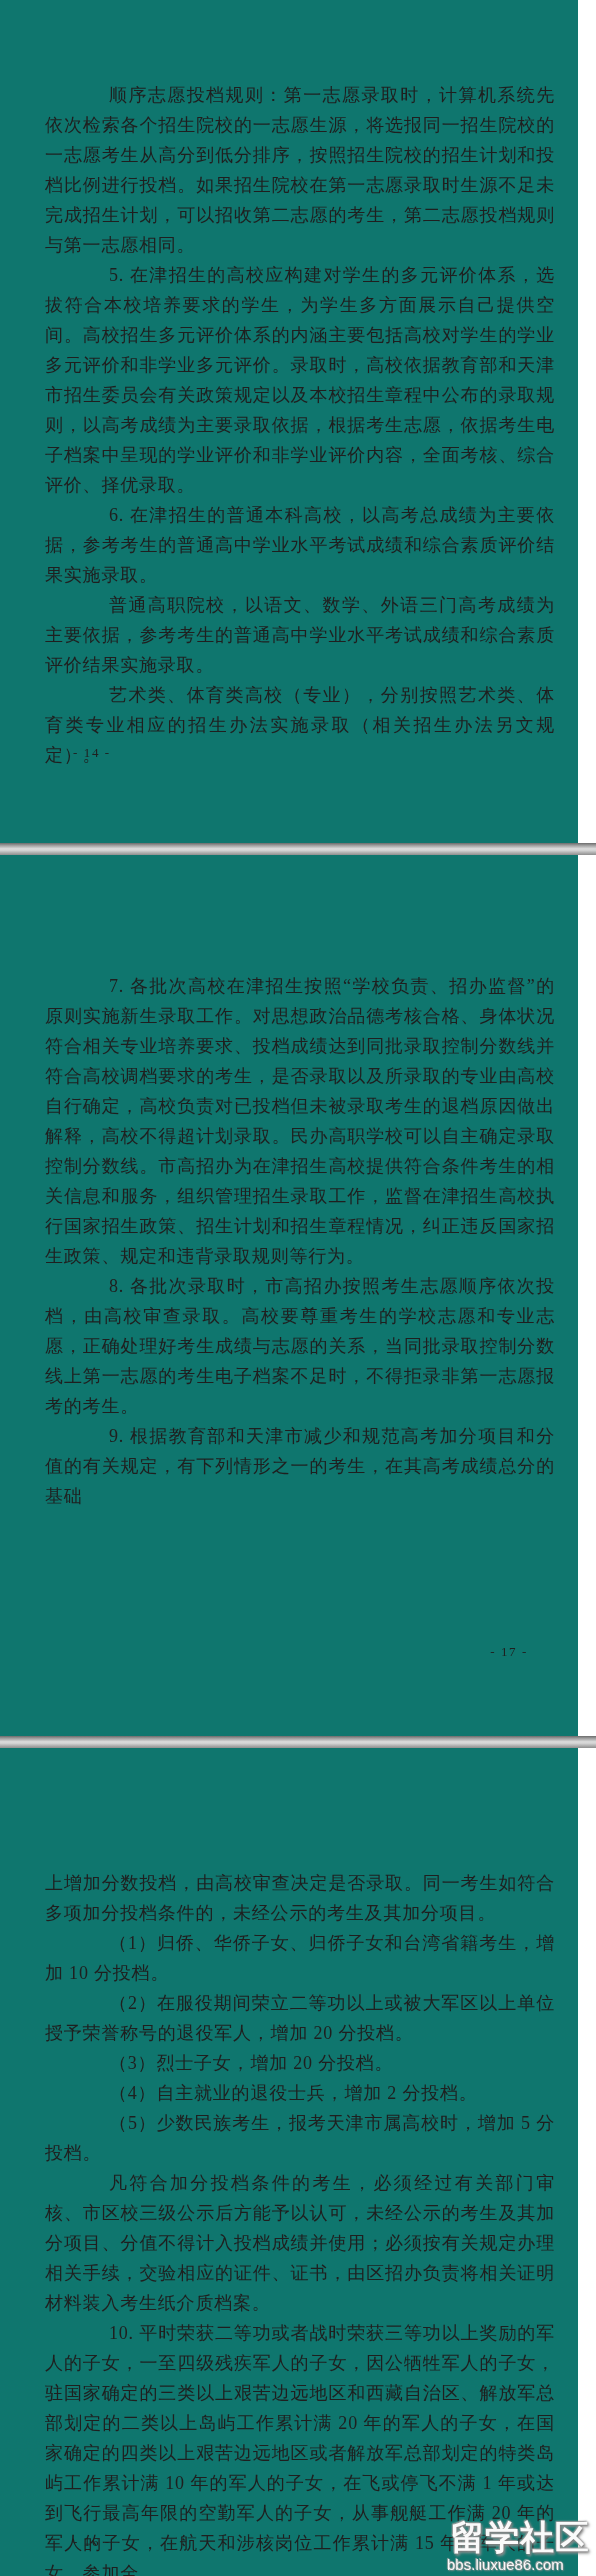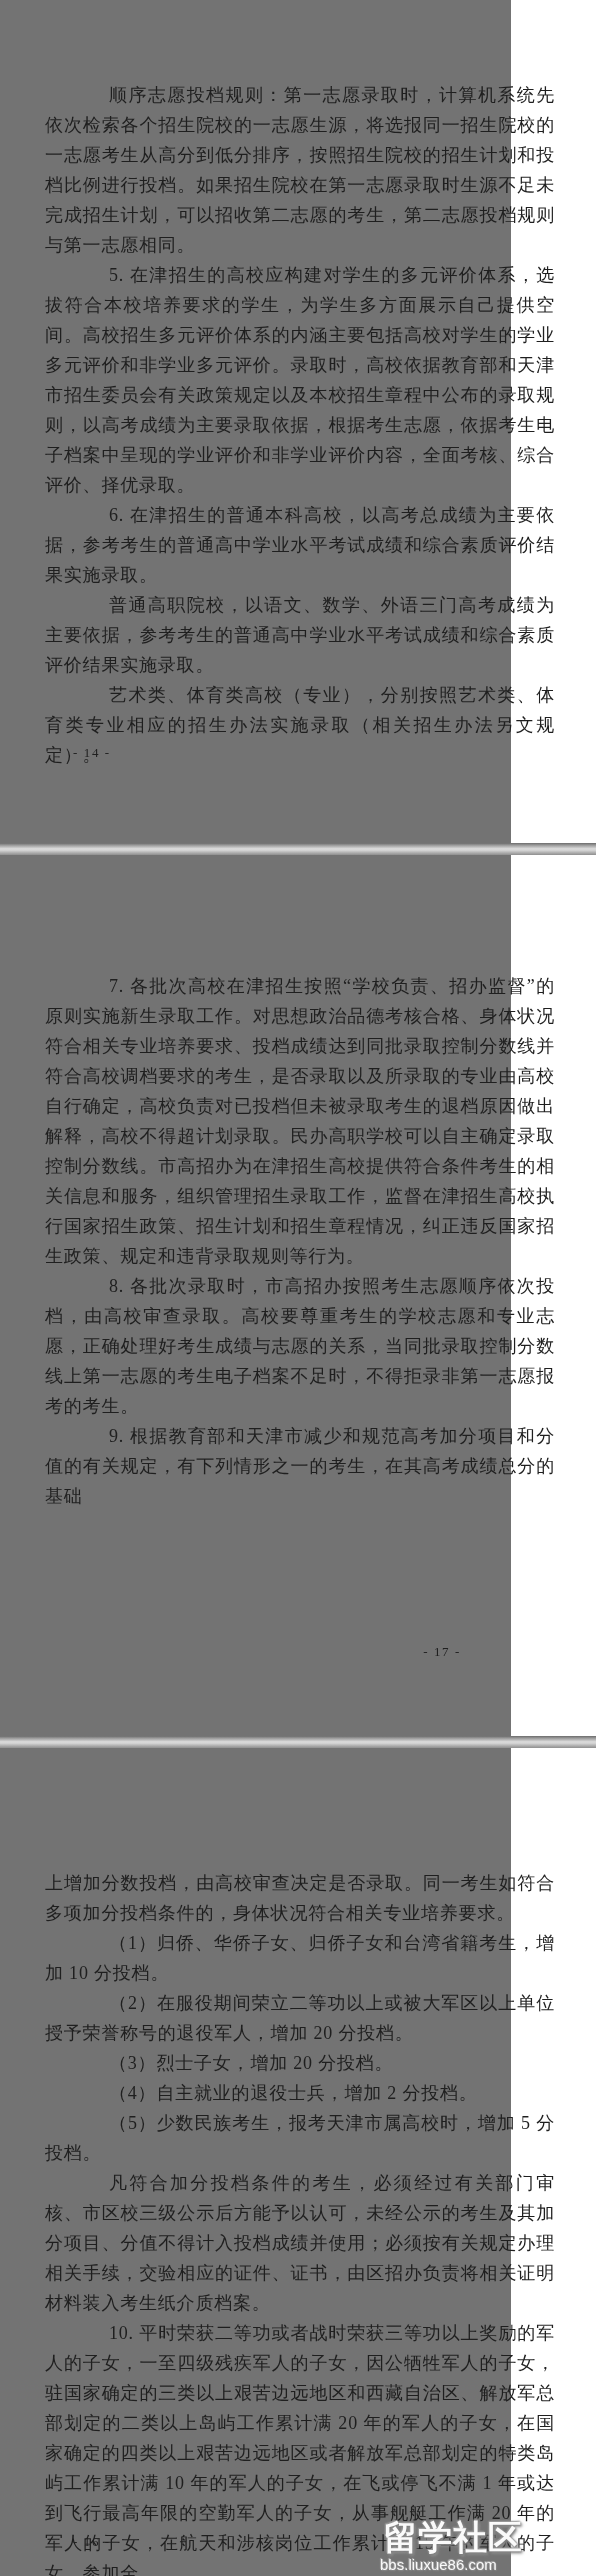--- a/index.html
+++ b/index.html
@@ -12,22 +12,22 @@
     position: relative;
     width: 597px;
     height: 2576px;
     background: #ffffff;
     font-family: "Liberation Serif", "DejaVu Serif", serif;
     color: #1f1f1f;
     overflow: hidden;
   }
   .page {
     position: relative;
-    width: 511px;
-    background: #737373;
+    width: 578px;
+    background: #0f766e;
   }
   .page-14 { height: 843px; }
   .page-15 { height: 881px; }
   .page-16 { height: 829px; }
   .text-block {
     position: absolute;
     left: 45px;
     width: 510px;
   }
   .page-14 .text-block { top: 80px; }
@@ -115,21 +115,21 @@
       <p class="indent">8. 各批次录取时，市高招办按照考生志愿顺序依次投档，由高校审查录取。高校要尊重考生的学校志愿和专业志愿，正确处理好考生成绩与志愿的关系，当同批录取控制分数线上第一志愿的考生电子档案不足时，不得拒录非第一志愿报考的考生。</p>
       <p class="indent">9. 根据教育部和天津市减少和规范高考加分项目和分值的有关规定，有下列情形之一的考生，在其高考成绩总分的基础</p>
     </div>
     <div class="page-footer">- 17 -</div>
   </div>
 
   <div class="separator-bar"></div>
 
   <div class="page page-16">
     <div class="text-block">
-      <p class="noindent">上增加分数投档，由高校审查决定是否录取。同一考生如符合多项加分投档条件的，身体状况符合相关专业培养要求。</p>
+      <p class="noindent">上增加分数投档，由高校审查决定是否录取。同一考生如符合多项加分投档条件的，未经公示的考生及其加分项目。</p>
       <p class="indent">（1）归侨、华侨子女、归侨子女和台湾省籍考生，增加 10 分投档。</p>
       <p class="indent">（2）在服役期间荣立二等功以上或被大军区以上单位授予荣誉称号的退役军人，增加 20 分投档。</p>
       <p class="indent">（3）烈士子女，增加 20 分投档。</p>
       <p class="indent">（4）自主就业的退役士兵，增加 2 分投档。</p>
       <p class="indent">（5）少数民族考生，报考天津市属高校时，增加 5 分投档。</p>
       <p class="indent">凡符合加分投档条件的考生，必须经过有关部门审核、市区校三级公示后方能予以认可，未经公示的考生及其加分项目、分值不得计入投档成绩并使用；必须按有关规定办理相关手续，交验相应的证件、证书，由区招办负责将相关证明材料装入考生纸介质档案。</p>
       <p class="indent">10. 平时荣获二等功或者战时荣获三等功以上奖励的军人的子女，一至四级残疾军人的子女，因公牺牲军人的子女，驻国家确定的三类以上艰苦边远地区和西藏自治区、解放军总部划定的二类以上岛屿工作累计满 20 年的军人的子女，在国家确定的四类以上艰苦边远地区或者解放军总部划定的特类岛屿工作累计满 10 年的军人的子女，在飞或停飞不满 1 年或达到飞行最高年限的空勤军人的子女，从事舰艇工作满 20 年的军人的子女，在航天和涉核岗位工作累计满 15 年的军人的子女，参加全</p>
     </div>
     <div class="page-footer">- 16 -</div>
 

